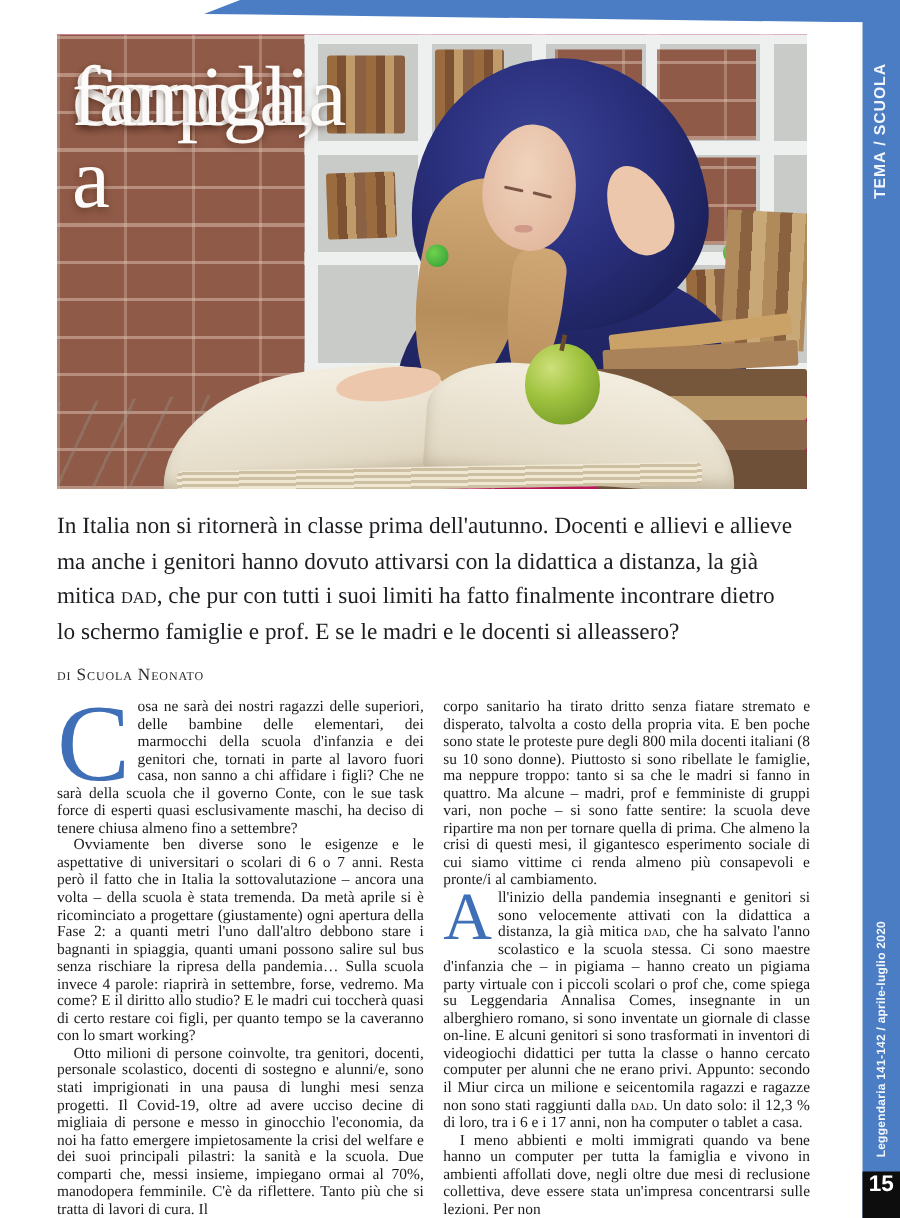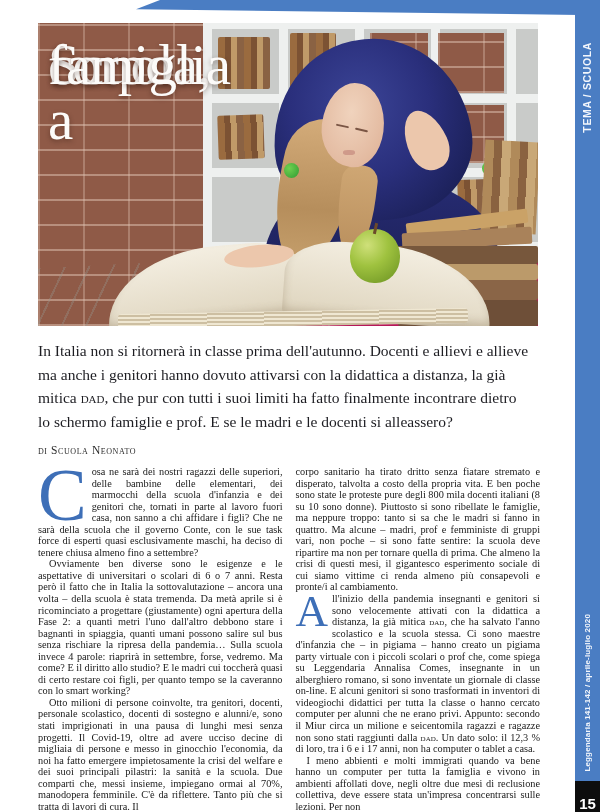--- a/index.html
+++ b/index.html
@@ -8,21 +8,21 @@
 
   
   .ribbon{position:absolute;left:136px;top:0;width:444px;height:15px;background:#4a7dc3;
           clip-path:polygon(24px 0,100% 0,100% 100%,0 62%)}
   .band{position:absolute;right:0;top:0;width:25px;height:812px;background:#4a7dc3}
   .vtext{writing-mode:vertical-rl;transform:rotate(180deg);white-space:nowrap;
          font-family:"Liberation Sans",sans-serif;font-weight:bold;color:#f2f6fc}
   .tema{position:absolute;top:42px;left:6px;font-size:10.5px;letter-spacing:.06em}
   .issue{position:absolute;bottom:40px;left:8px;font-size:8px;letter-spacing:.02em}
   .pagebox{position:absolute;right:0;bottom:0;width:25px;height:31px;background:#0d0d0d;
-           display:flex;align-items:flex-end;justify-content:center}
+           display:flex;align-items:flex-start;justify-content:center}
   .pagebox span{color:#fff;font-family:"Liberation Sans",sans-serif;font-weight:bold;font-size:15px}
 
   
   .photo{position:absolute;left:38px;top:23px;width:500px;height:303px;overflow:hidden;background:#be185d;
          box-shadow:inset 0 0 40px rgba(60,40,30,.12)}
   .photo *{position:absolute}
   .brick,.cellbrick{background-color:#8f5a47;
     background-image:repeating-linear-gradient(0deg,rgba(224,196,180,.5) 0 2px,rgba(0,0,0,0) 2px 25px),
                      repeating-linear-gradient(90deg,rgba(224,196,180,.35) 0 2px,rgba(0,0,0,0) 2px 45px)}
   .brick{left:0;top:0;width:172px;height:303px}

